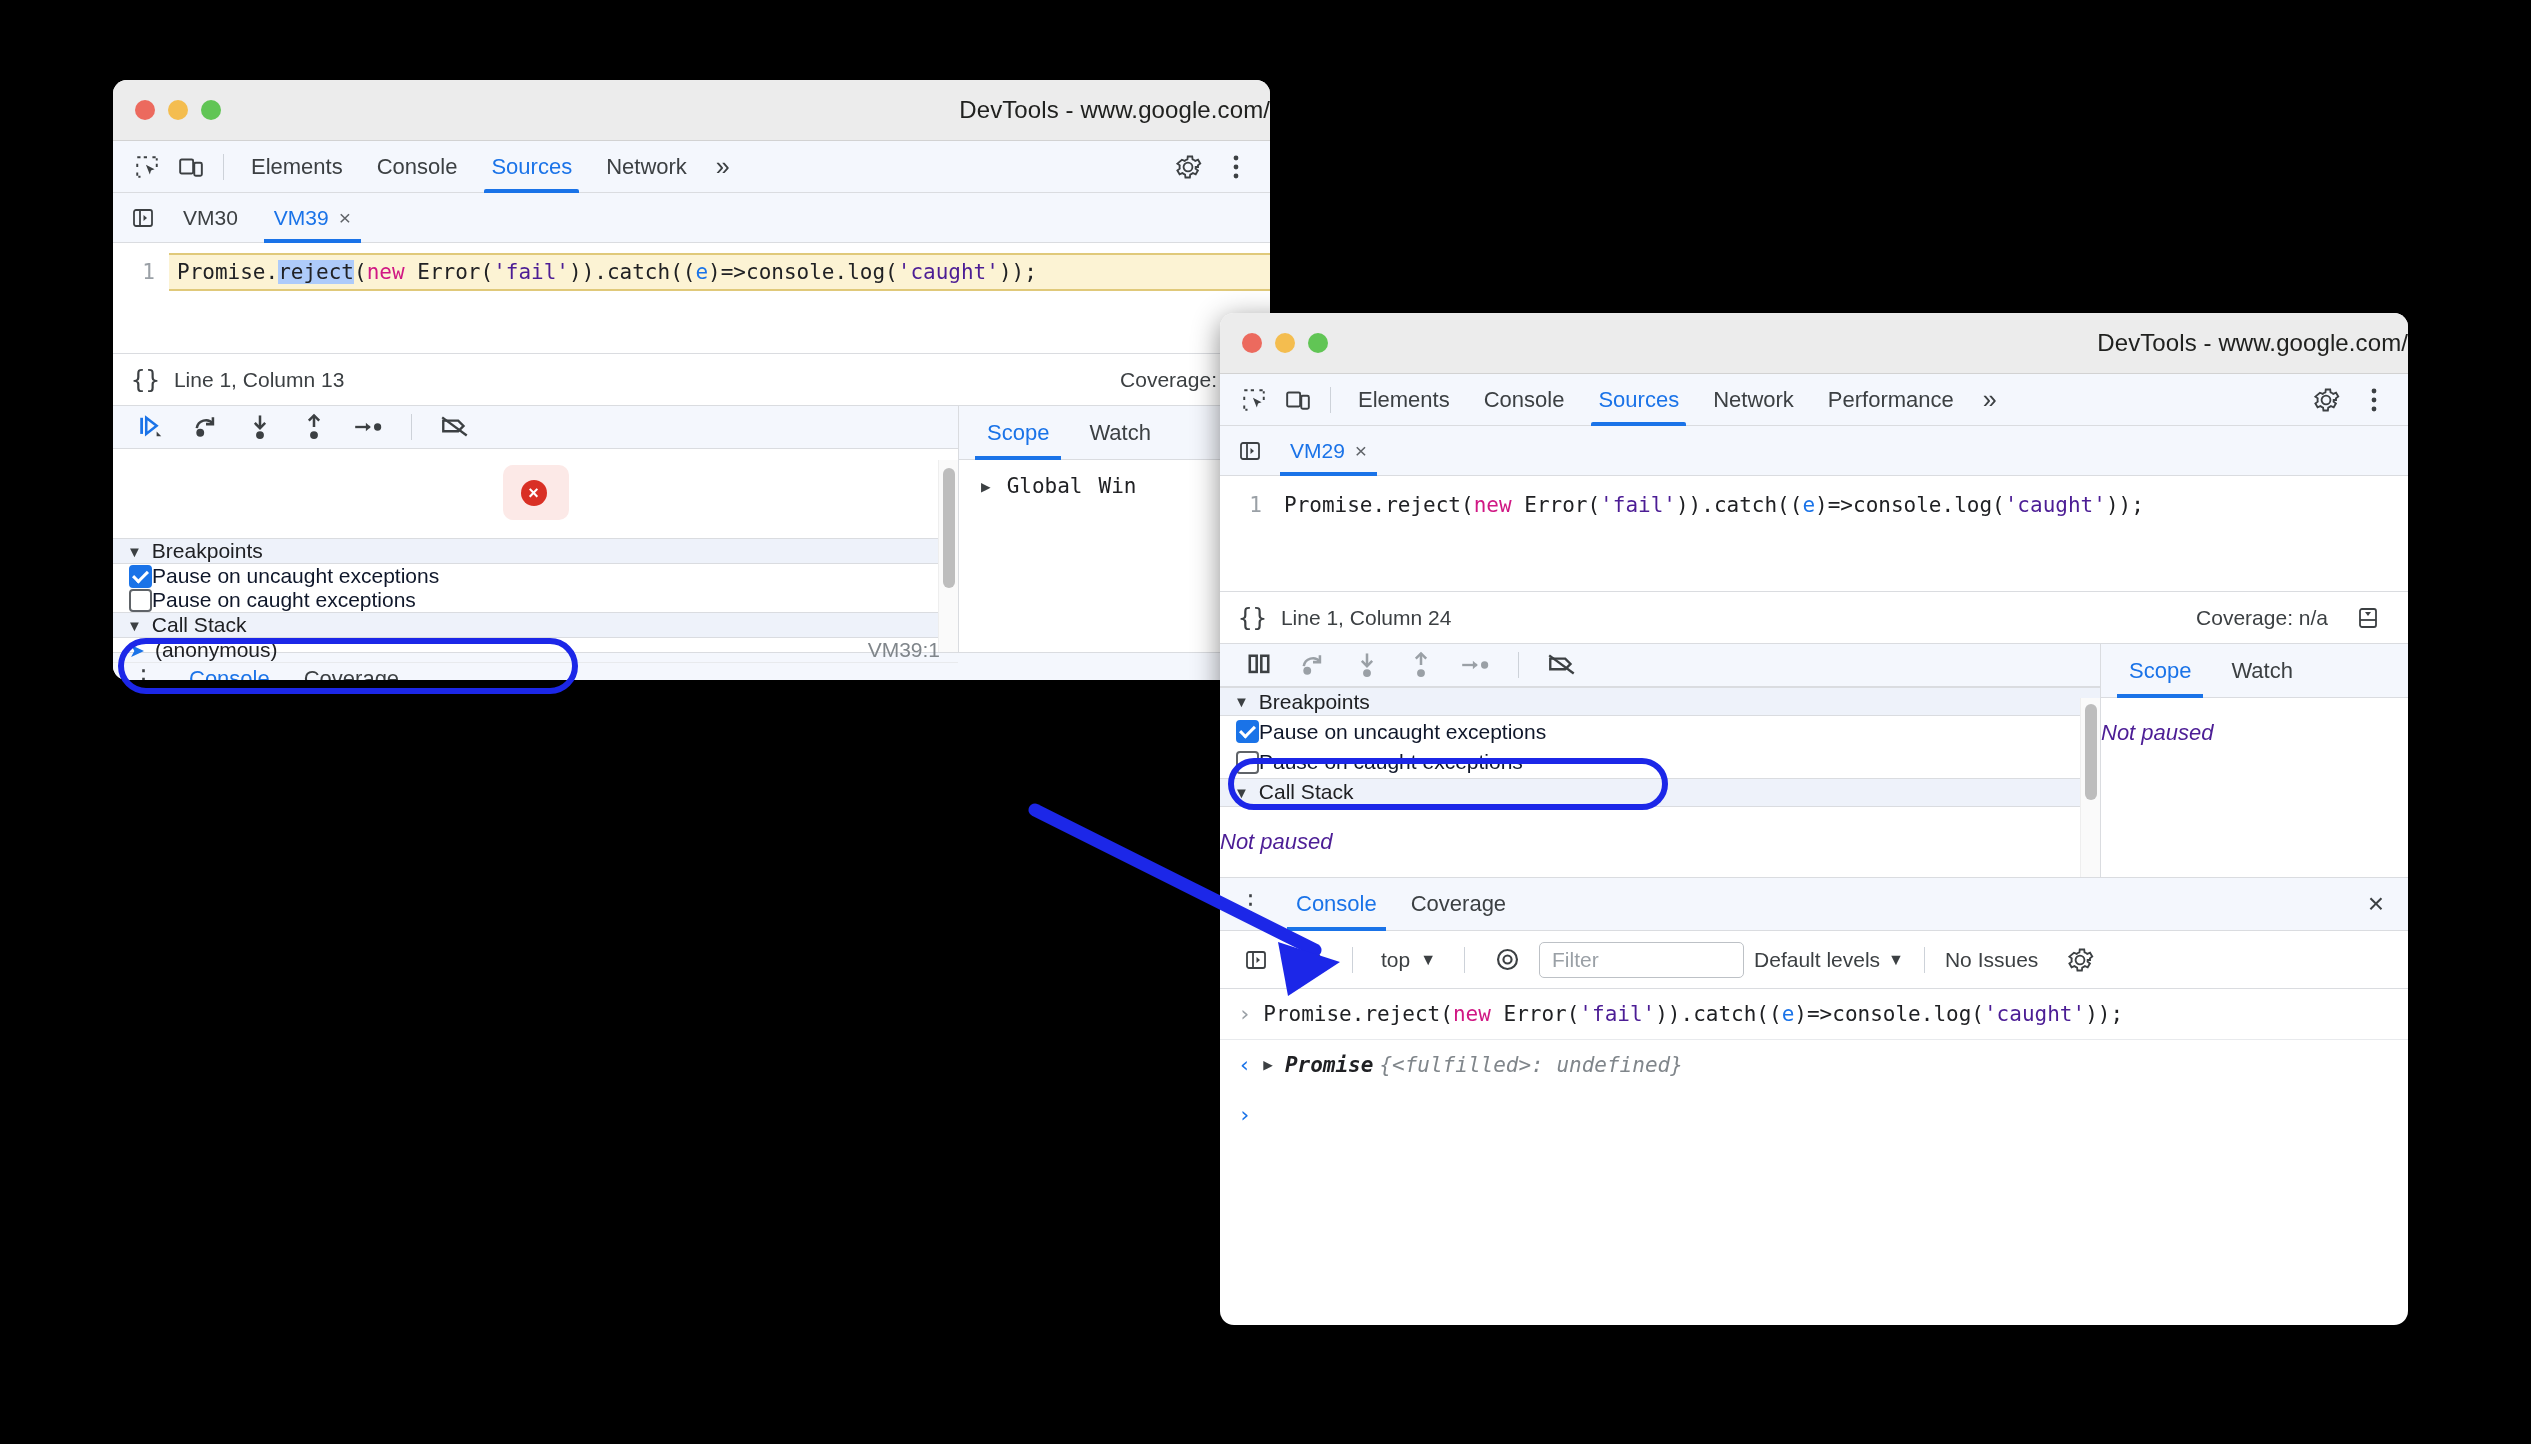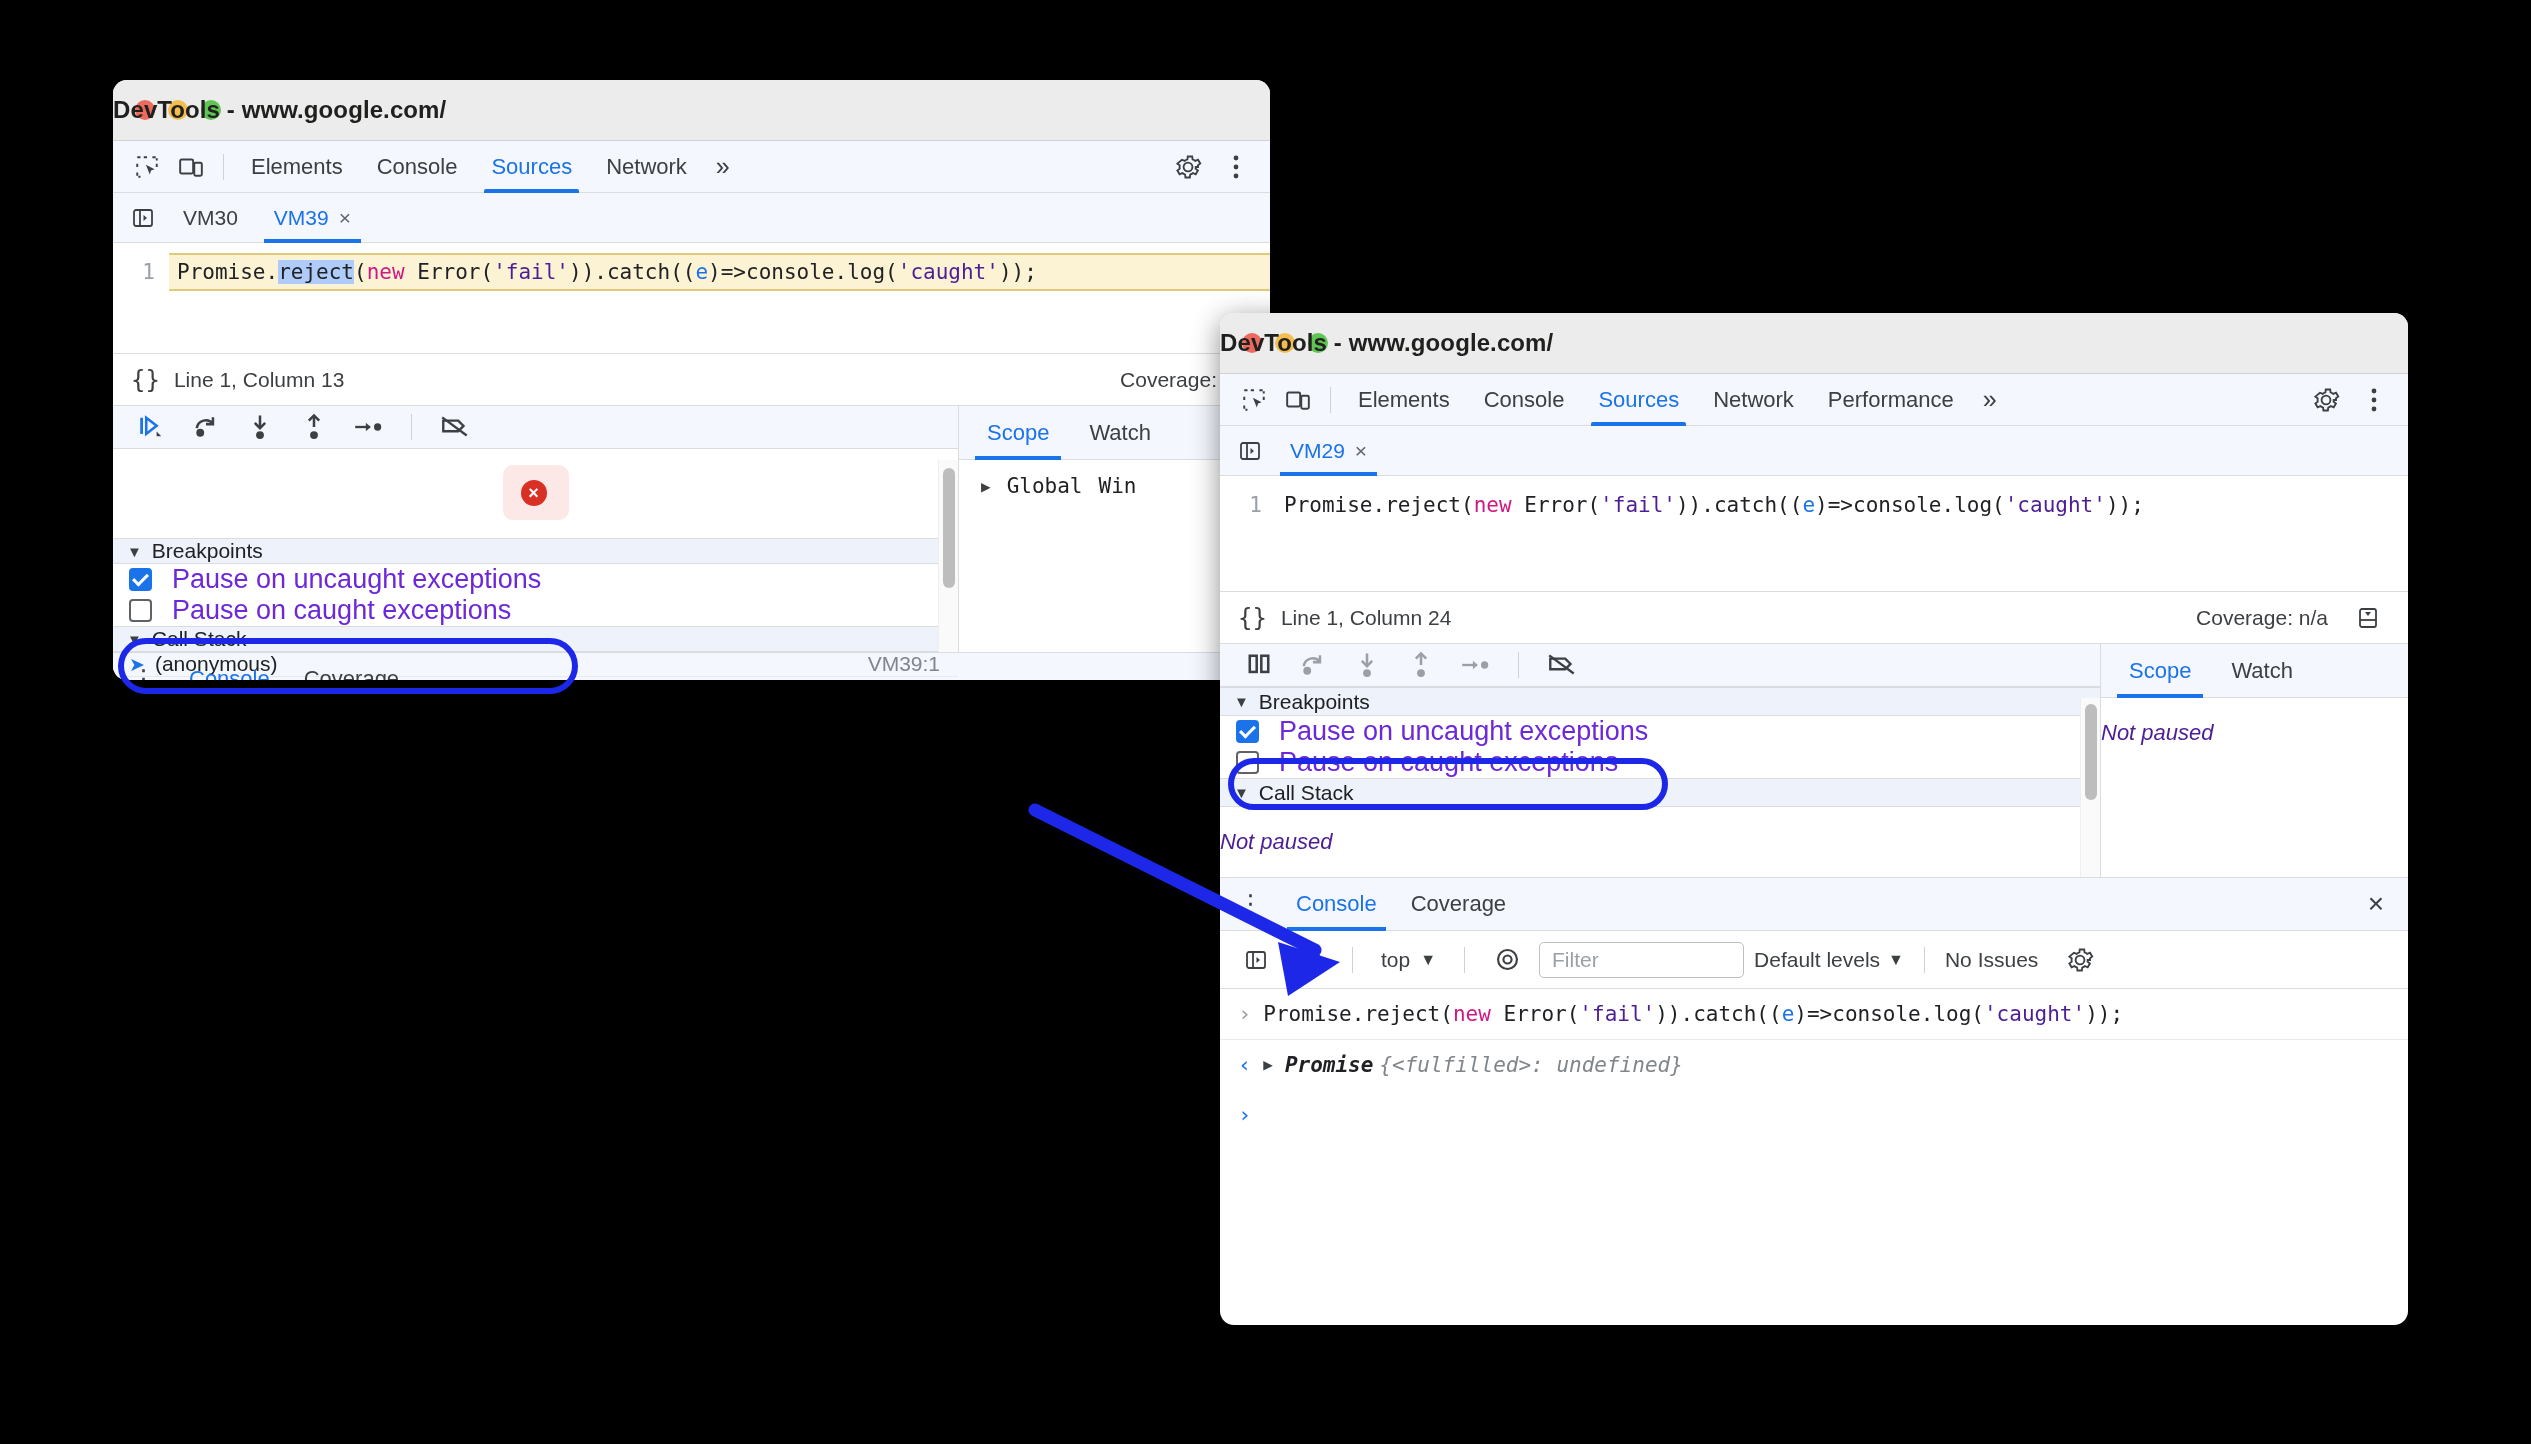--- a/index.html
+++ b/index.html
@@ -24,22 +24,22 @@
     border-bottom: 1px solid #d2d2d2;
     display: flex; align-items: center;
     position: relative;
   }
   .traffic { display: flex; gap: 13px; margin-left: 22px; }
   .dot { width: 20px; height: 20px; border-radius: 50%; }
   .dot.red { background: #ec6a5e; }
   .dot.yellow { background: #f4bd4f; }
   .dot.green { background: #61c555; }
   .win-title {
-    position: absolute; left: 0; right: 0; text-align: left;
-    font-size: 24px; font-weight: bold; color: #20211f;
+    position: absolute; left: 0; right: 0; text-align: right;
+    font-size: 24px; font-weight: normal; color: #20211f;
     letter-spacing: .1px; pointer-events: none;
   }
 
   
   .dt-tabbar {
     height: 52px; background: #f4f7fd;
     border-bottom: 1px solid #dadce0;
     display: flex; align-items: center; padding: 0 12px;
     position: relative;
   }
@@ -145,21 +145,21 @@
   .section-hdr {
     height: 42px; background: #eef2fa;
     border-top: 1px solid #dadce0; border-bottom: 1px solid #dadce0;
     display: flex; align-items: center; padding-left: 14px;
     font-size: 21px; color: #202124;
   }
   .caret { font-size: 15px; margin-right: 10px; color: #3c4043; }
 
   .bp-row {
     height: 43px; display: flex; align-items: center;
-    padding-left: 16px; gap: 20px; font-size: 27px; color: #6d28d9;
+    padding-left: 16px; gap: 0; font-size: 21px; color: #0f172a;
     position: relative;
   }
   .cbx {
     width: 23px; height: 23px; border-radius: 4px; flex: none;
     border: 2px solid #5f6368; background: #fff;
   }
   .cbx.on {
     background: #1a73e8; border-color: #1a73e8;
     display: flex; align-items: center; justify-content: center;
   }

